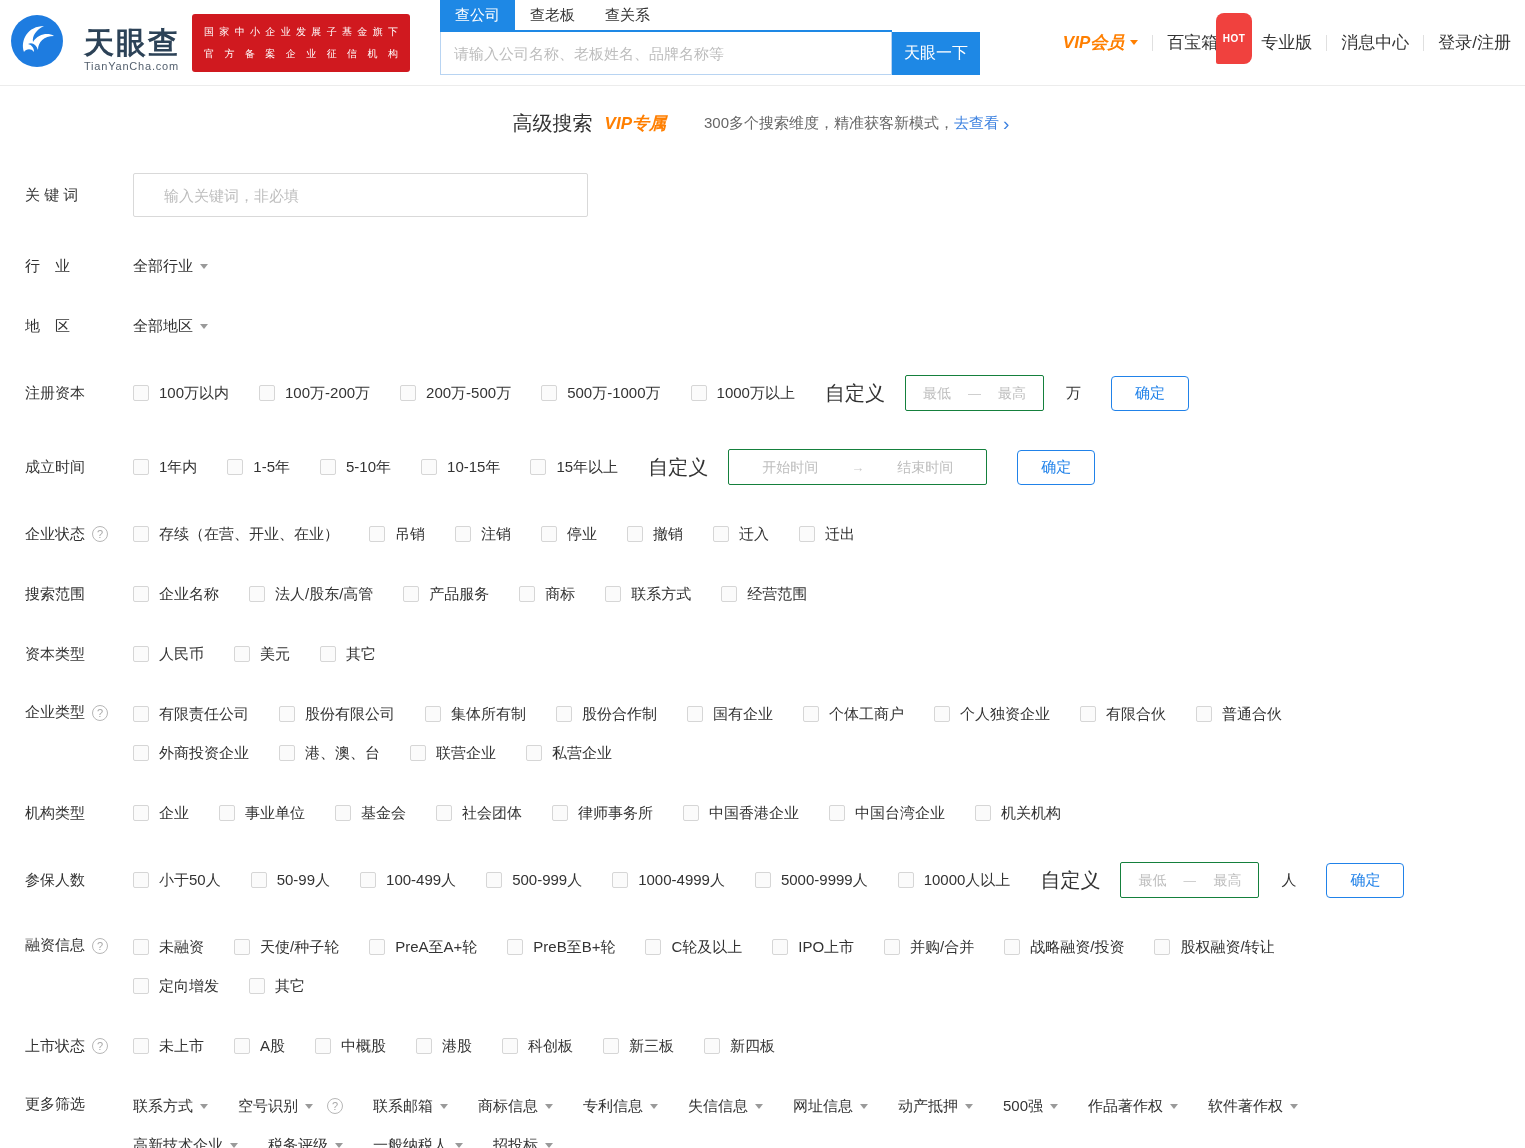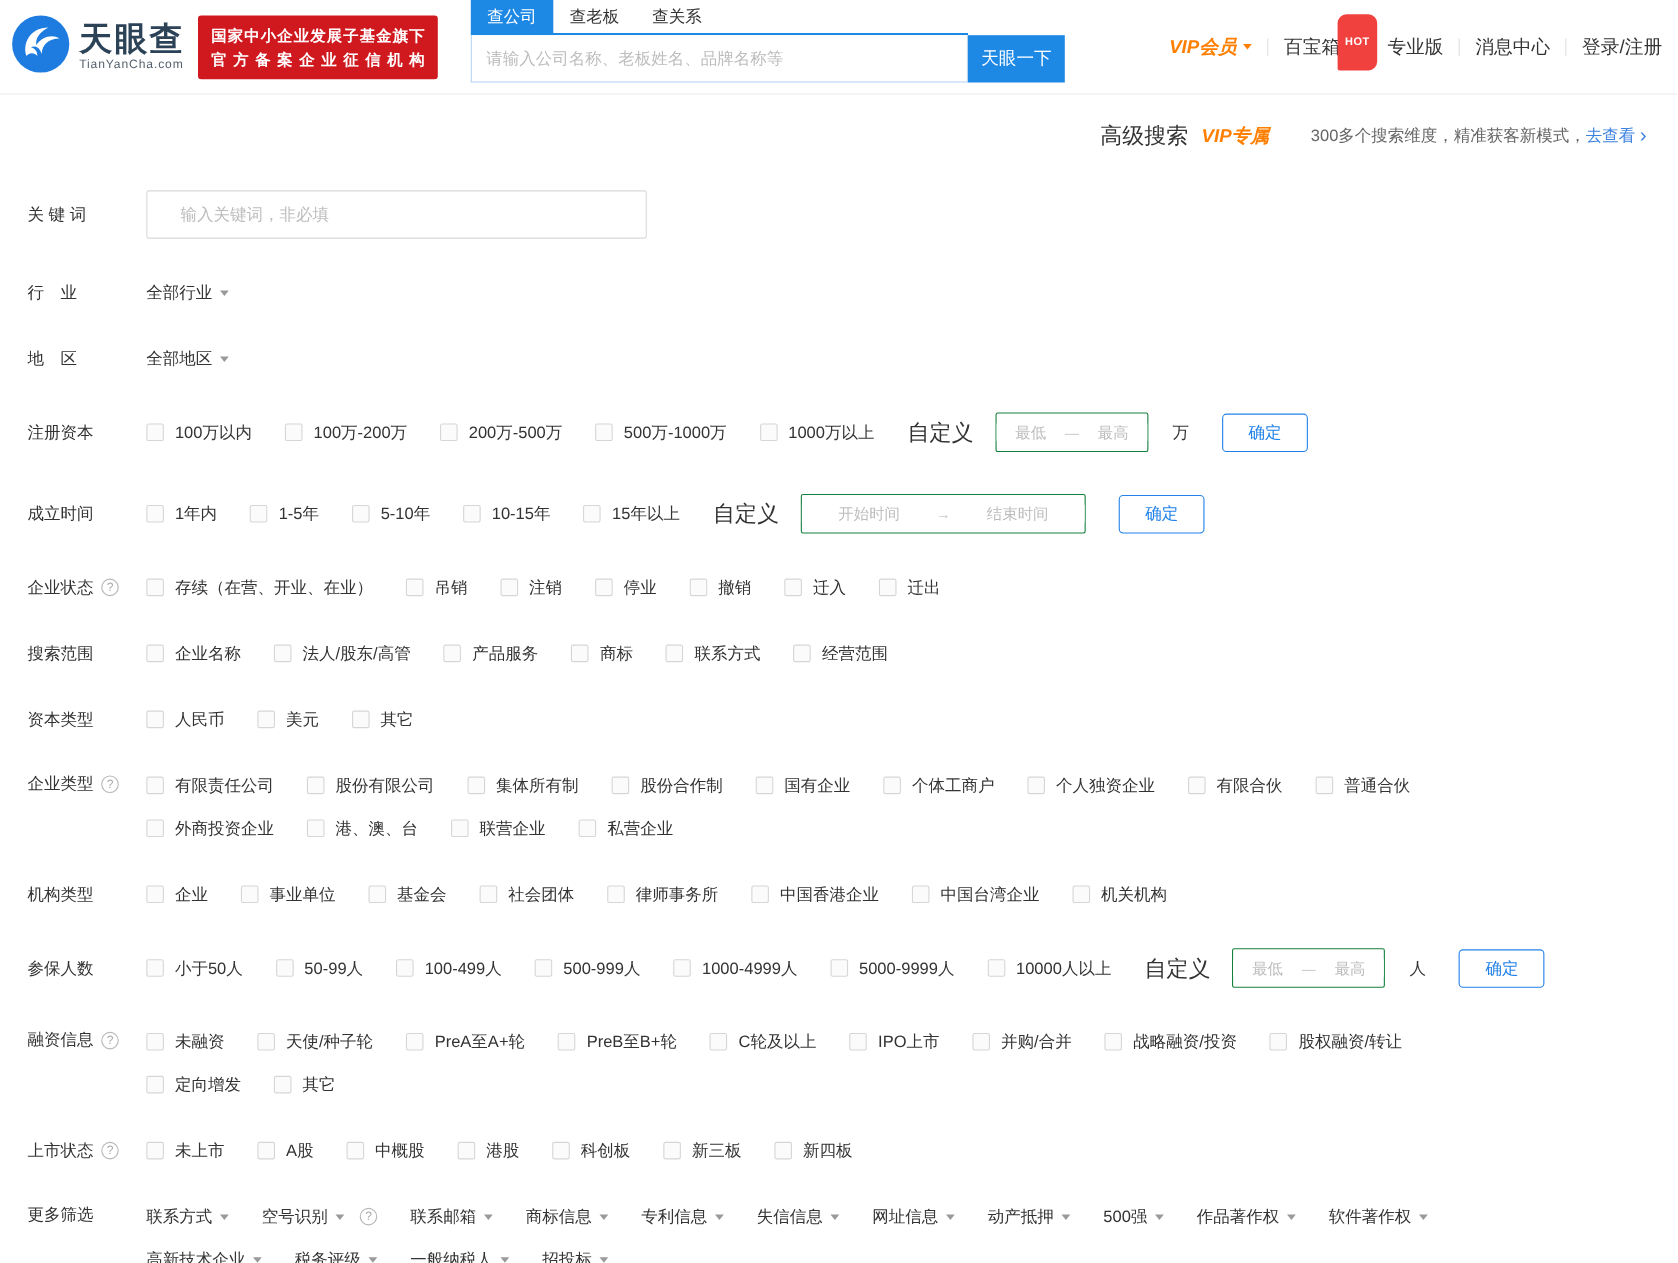--- a/index.html
+++ b/index.html
@@ -1,43 +1,43 @@
 <!DOCTYPE html>
 <html><head>
 <meta charset="utf-8">
 <style>
   * { margin:0; padding:0; box-sizing:border-box; }
   html,body { background:#fff; font-family:"Liberation Sans","DejaVu Sans",sans-serif; color:#333; }
   body { width:1525px; min-height:1148px; }
 
   
   .topbar { display:flex; align-items:center; height:86px; padding:0 14px 0 10px; border-bottom:1px solid #ececec; }
-  .logo { display:flex; align-items:center; gap:8px; cursor:pointer; }
+  .logo { display:flex; align-items:flex-end; gap:20px; cursor:pointer; }
   .logo-title { font-size:30px; font-weight:bold; color:#2c4257; letter-spacing:2px; line-height:30px; }
   .logo-sub { font-size:11px; color:#54606e; letter-spacing:.8px; margin-top:2px; }
   .cert-badge { background:#d0191f; color:#fff; border-radius:3px; padding:7px 12px; margin-left:12px; width:218px; }
-  .badge-line { font-size:14px; font-weight:bold; line-height:22px; text-align:justify; text-align-last:justify; }
+  .badge-line { font-size:10px; font-weight:normal; line-height:22px; text-align:justify; text-align-last:justify; }
   .search-area { margin-left:30px; align-self:flex-start; }
   .tabs { display:flex; width:452px; border-bottom:2px solid #1e88e5; }
   .tab { font-size:15px; padding:6px 15px 5px; cursor:pointer; color:#333; }
   .tab.active { background:#1e88e5; color:#fff; }
   .search-row { display:flex;border-radius:20px; }
   .search-input { width:452px; height:43px; border:1px solid #b8d4f2; border-top:none; padding:0 13px; font-size:15px; color:#333; outline:none; }
   .search-input::placeholder { color:#bdbdbd; }
   .search-btn { width:88px; height:43px; background:#1e88e5; color:#fff; border:none; font-size:16px; cursor:pointer; }
   .top-nav { margin-left:auto; display:flex; align-items:center; gap:14px; }
   .nav-item { position:relative; font-size:17px; color:#333; cursor:pointer; display:flex; align-items:center; gap:6px; white-space:nowrap; }
   .nav-item.vip { color:#ff7f00; font-weight:bold; font-style:italic; }
   .nav-sep { width:1px; height:16px; background:#e0e0e0; }
   .caret { display:inline-block; width:0; height:0; border-left:4px solid transparent; border-right:4px solid transparent; border-top:5px solid #9a9a9a; }
   .nav-item.vip .caret { border-top-color:#ff7f00; }
   .hot-badge { position:absolute; top:-18px; right:-20px; background:#f0413e; color:#fff; font-size:10px; font-weight:bold; font-style:normal; padding:20px 7px; border-radius:8px 8px 8px 2px; letter-spacing:.5px; }
 
   
-  .page-head { display:flex; align-items:center; justify-content:flex-end; padding:24px 28px 18px 25px; }
+  .page-head { display:flex; align-items:center; justify-content:center; padding:24px 28px 18px 25px; }
   .ph-left { display:flex; align-items:center; }
   .ph-title { font-size:20px; color:#333; }
   .ph-vip { margin-left:12px; color:#ff7f00; font-weight:bold; font-style:italic; font-size:17px; }
   .ph-right { display:flex; align-items:center; font-size:15px; color:#666;margin-left:38px; }
   .ph-link { color:#3d82e0; cursor:pointer; text-decoration:none; display:flex; align-items:center; }
   .ph-link .chev { font-size:19px; margin-left:4px; line-height:15px; }
 
   
   .filters { padding:18px 25px 30px; }
   .form-row { display:flex; align-items:flex-start; margin-bottom:38px; }

